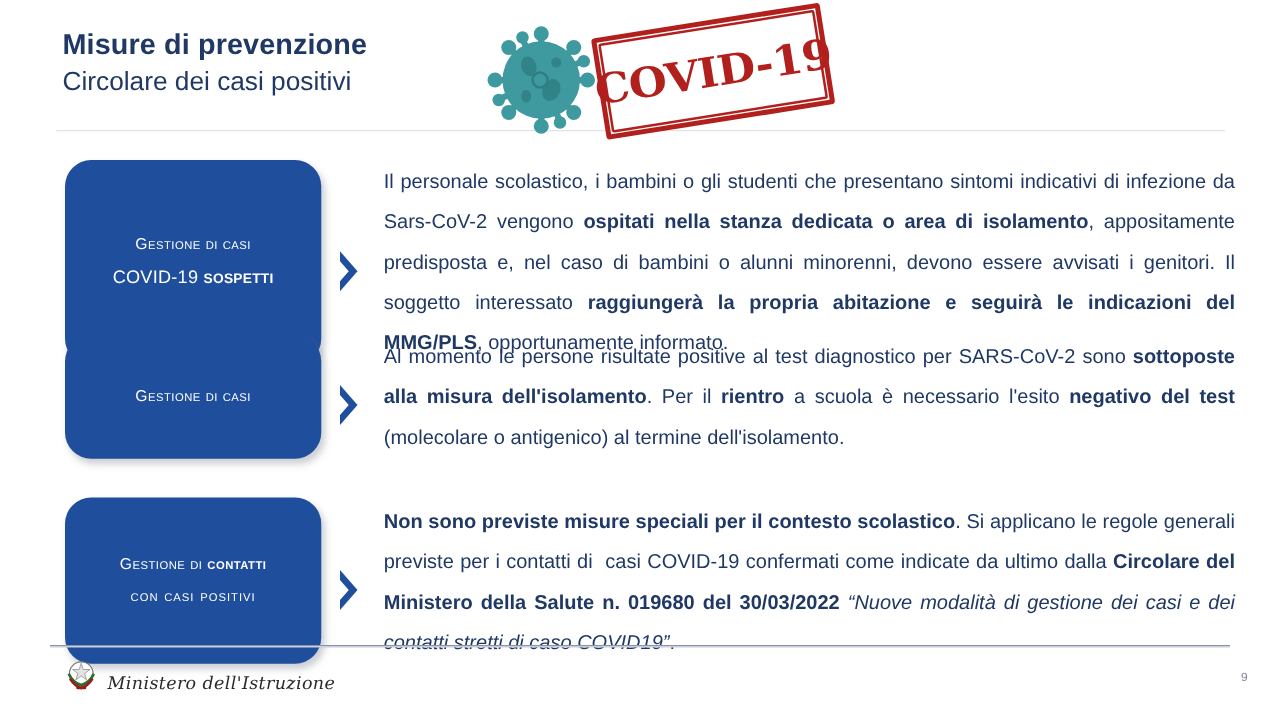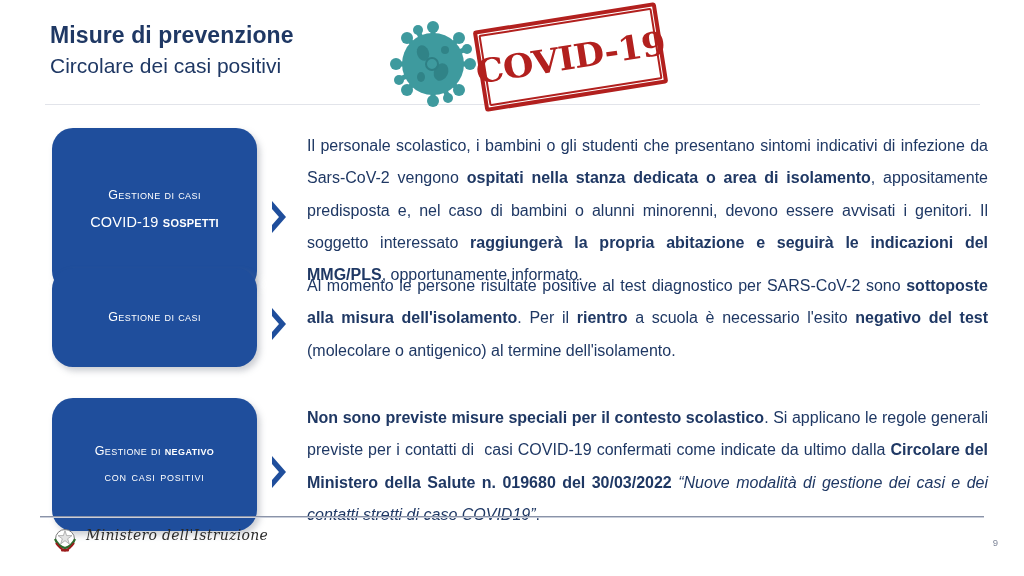--- a/index.html
+++ b/index.html
@@ -98,21 +98,21 @@
   }
   .para b { font-weight: bold; }
   .para i { font-style: italic; }
   .para.p3 { padding-top: 4px; }
 
   
   .footer-rule {
     position: absolute; left: 40px; top: 516px; width: 944px; height: 2px;
     background: linear-gradient(to bottom, #8A93A8 0 1px, #C9CEDA 1px 2px);
   }
-  .footer { position: absolute; left: 52px; top: 527px; display: flex; align-items: flex-start; }
+  .footer { position: absolute; left: 52px; top: 527px; display: flex; align-items: flex-end; }
   .emblem { width: 26px; height: 28px; }
   .ministry {
     margin-left: 8px;
     font-family: "DejaVu Serif", serif;
     font-style: italic;
     font-size: 14px;
     color: #2A2A2A;
     letter-spacing: .3px;
   }
   .page-num {
@@ -205,21 +205,21 @@
       <svg width="20" height="34" viewBox="0 0 20 34">
         <path d="M3 1 L17 17 L3 33 L3 25 L10 17 L3 9 Z" fill="#1F4E9C"></path>
       </svg>
     </div>
     <div class="para">Al momento le persone risultate positive al test diagnostico per SARS-CoV-2 sono <b>sottoposte alla misura dell'isolamento</b>. Per il <b>rientro</b> a scuola è necessario l'esito <b>negativo del test</b> (molecolare o antigenico) al termine dell'isolamento.</div>
   </div>
 
   <div class="row row-3">
     <div class="label-box box-h">
       <div class="label-line lbl-small">
-        <span>Gestione di </span><b>negativo</b>
+        <span>Gestione di </span><b>contatti</b>
       </div>
       <div class="label-line lbl-main allsc">
         <span></span><span>con casi positivi</span>
       </div>
     </div>
     <div class="chevron">
       <svg width="20" height="34" viewBox="0 0 20 34">
         <path d="M3 1 L17 17 L3 33 L3 25 L10 17 L3 9 Z" fill="#1F4E9C"></path>
       </svg>
     </div>

